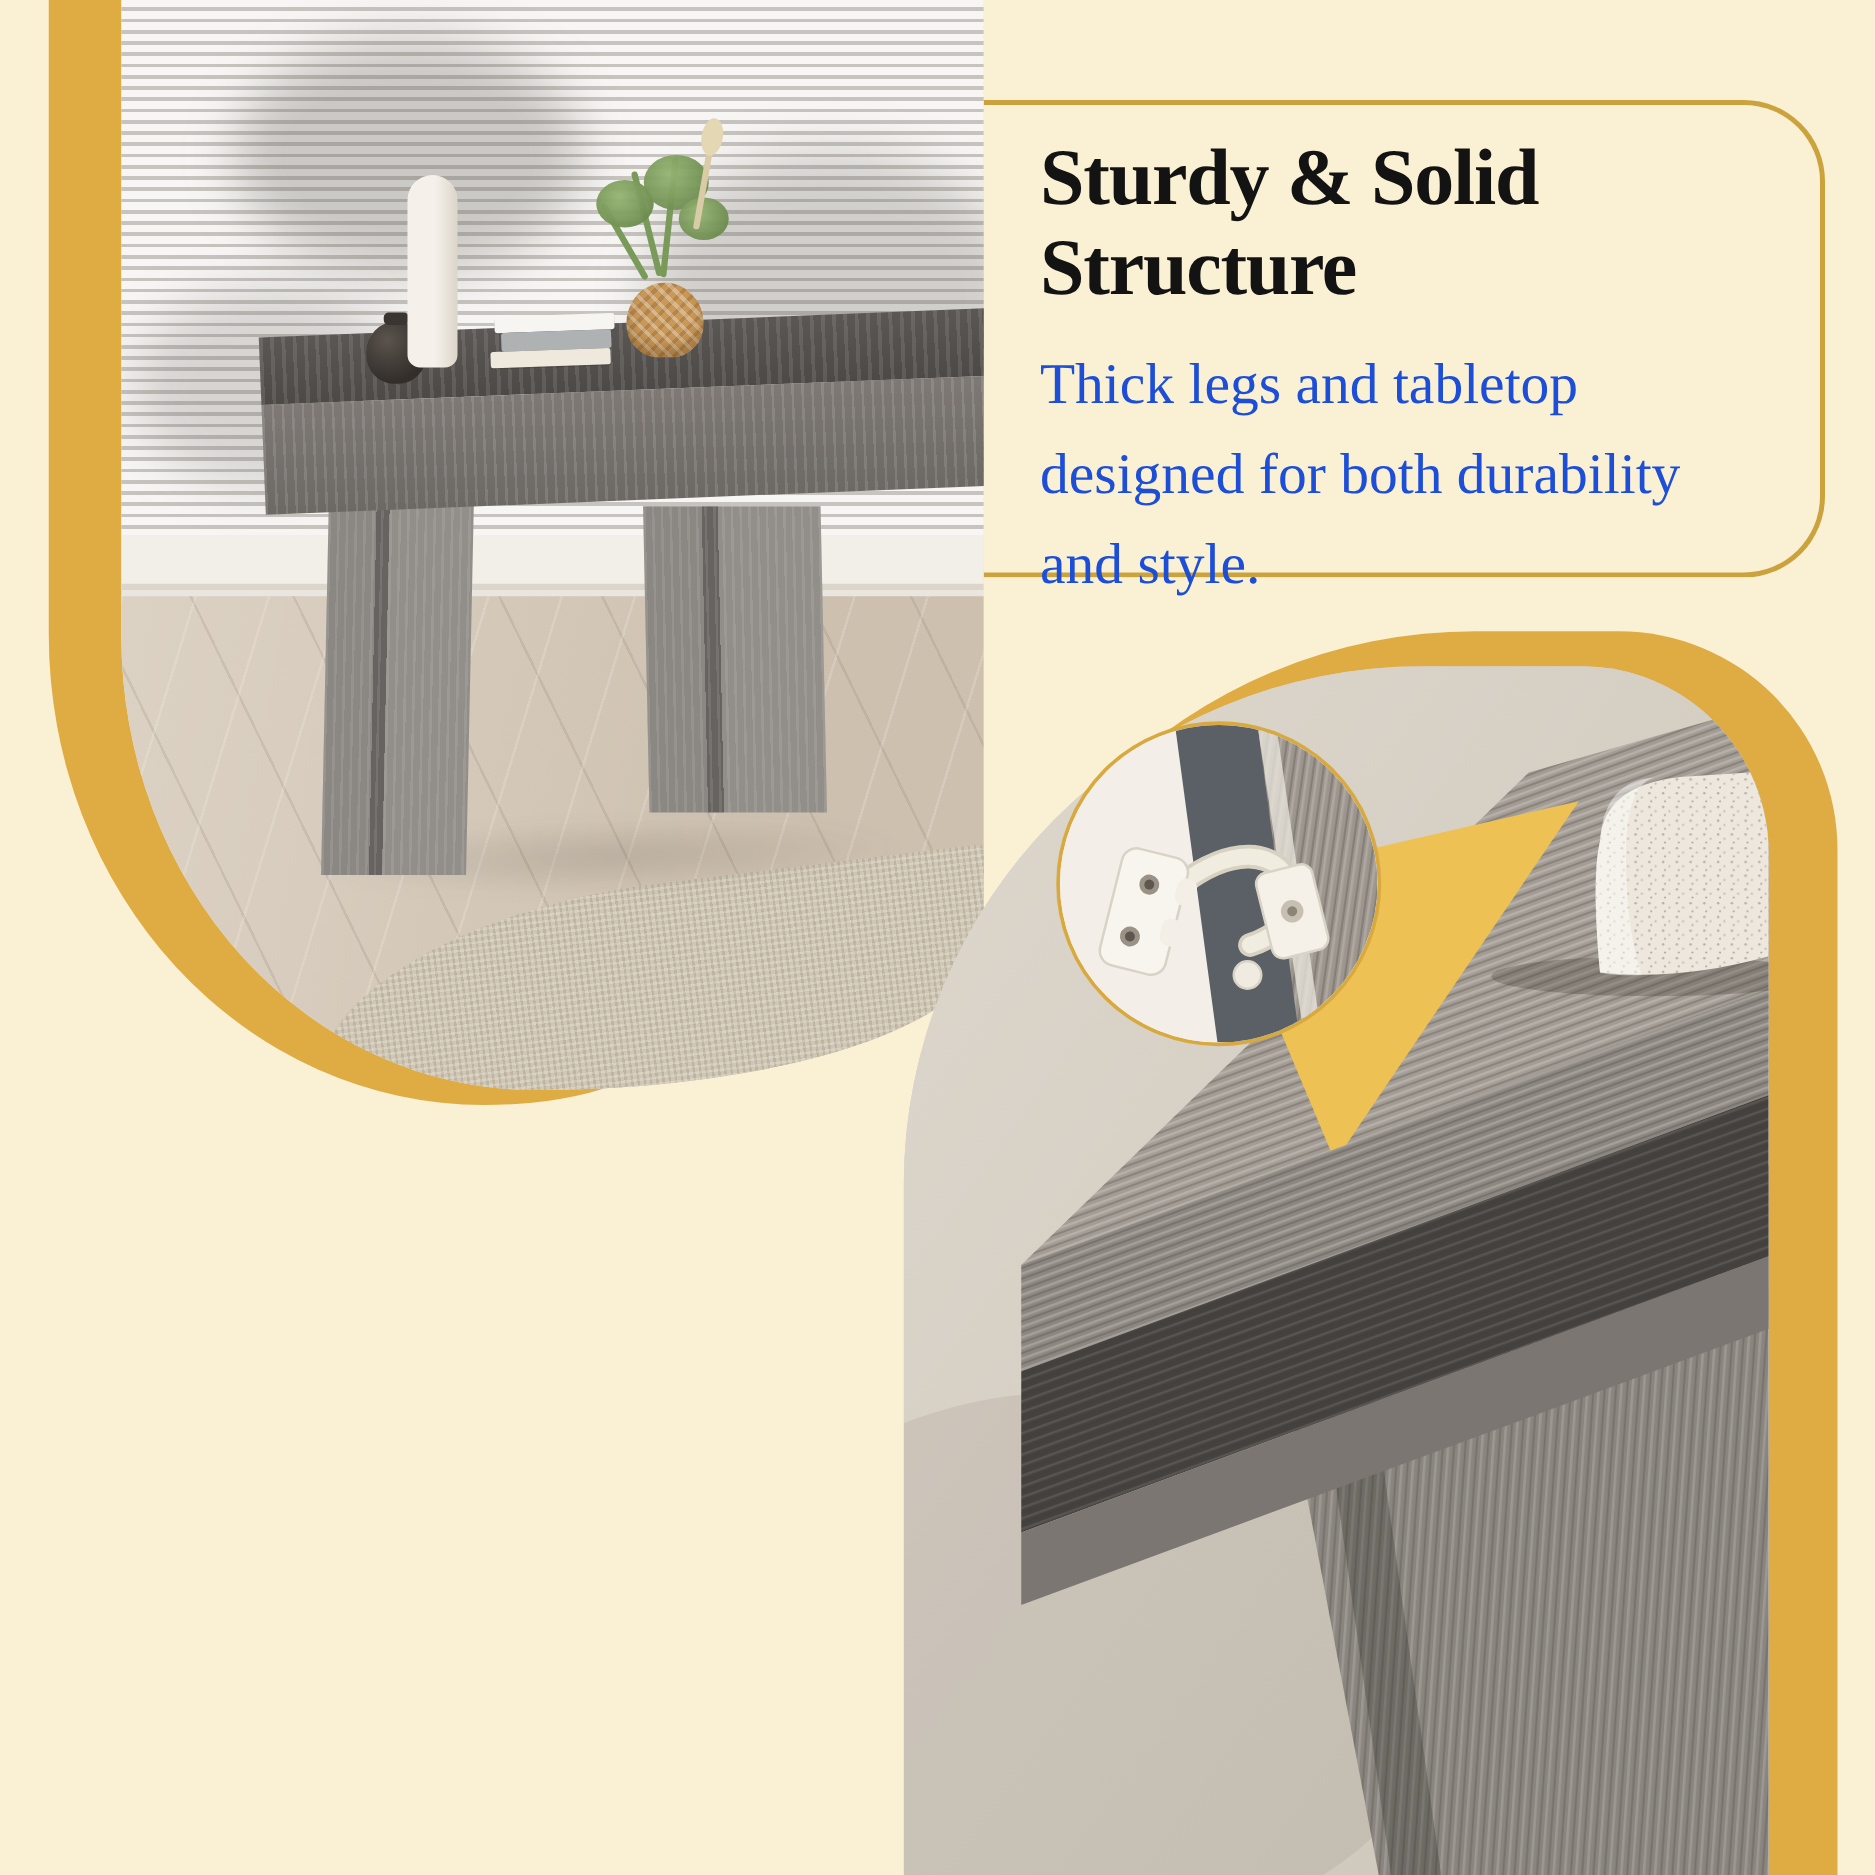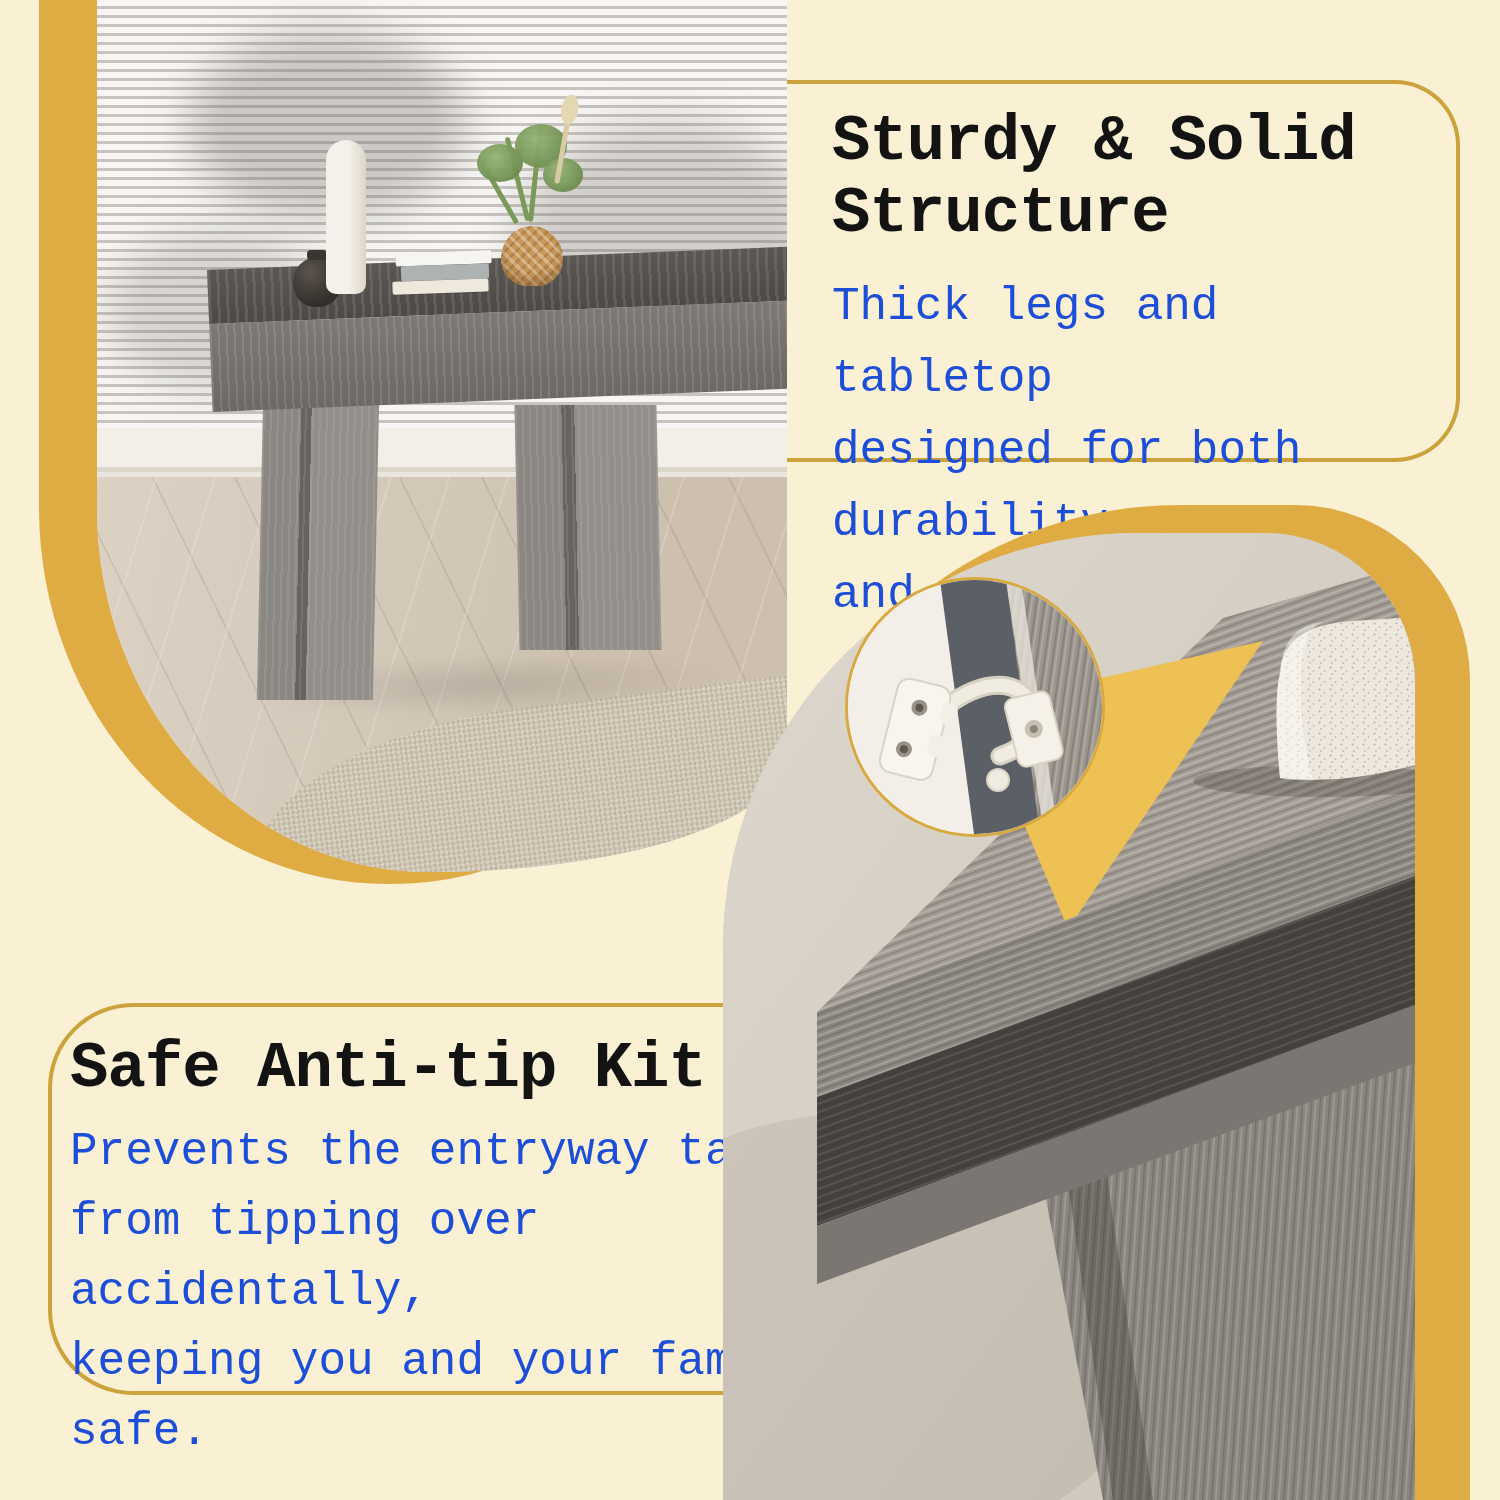--- a/index.html
+++ b/index.html
@@ -1,17 +1,17 @@
 <!DOCTYPE html>
 <html><head>
 <meta charset="utf-8">
 <style>
   html,body{margin:0;padding:0;background:#FAF1D4;}
   .stage{position:relative;width:1500px;height:1500px;overflow:hidden;
-         background:#FAF1D4;font-family:Liberation Mono, monospace;}
+         background:#FAF1D4;font-family:Liberation Serif, serif;}
   .stage *{box-sizing:border-box;}
 
   
   .card{position:absolute;background:transparent;border:4px solid #CBA23C;z-index:2;}
   .card h2{margin:0;font-weight:bold;color:#131313;font-size:64px;line-height:1.13;
            letter-spacing:-1px;white-space:pre-line;}
   .card p{margin:20px 0 0 0;color:#1d4ed8;font-size:46px;line-height:72px;white-space:pre-line;}
   .card-sturdy{left:640px;top:80px;width:820px;height:382px;border-left:none;
                border-radius:0 65px 65px 0;padding:22px 30px 0 192px;}
   .card-antitip{left:48px;top:1003px;width:860px;height:392px;border-right:none;
@@ -100,27 +100,20 @@
 <div class="stage">
 
   <section class="card card-sturdy">
     <h2>Sturdy &amp; Solid
 Structure</h2>
     <p>Thick legs and tabletop
 designed for both durability
 and style.</p>
   </section>
 
-  <section class="card card-antitip">
-    <h2>Safe Anti-tip Kit</h2>
-    <p>Prevents the entryway table
-from tipping over accidentally,
-keeping you and your family
-safe.</p>
-  </section>
 
   <div class="gold-band-left"></div>
 
   <figure class="photo-room" style="margin:0" aria-label="Gray wood console table with decor vases, books and plant basket in front of window blinds">
     <div class="blinds">
       <div class="blind-blob" style="left:90px;top:30px;width:280px;height:190px;background:rgba(100,96,90,.30);"></div>
       <div class="blind-blob" style="left:420px;top:120px;width:300px;height:230px;background:rgba(100,96,90,.26);"></div>
       <div class="blind-blob" style="left:10px;top:230px;width:220px;height:160px;background:rgba(100,96,90,.22);"></div>
     </div>
     <div class="wall-strip"></div>

